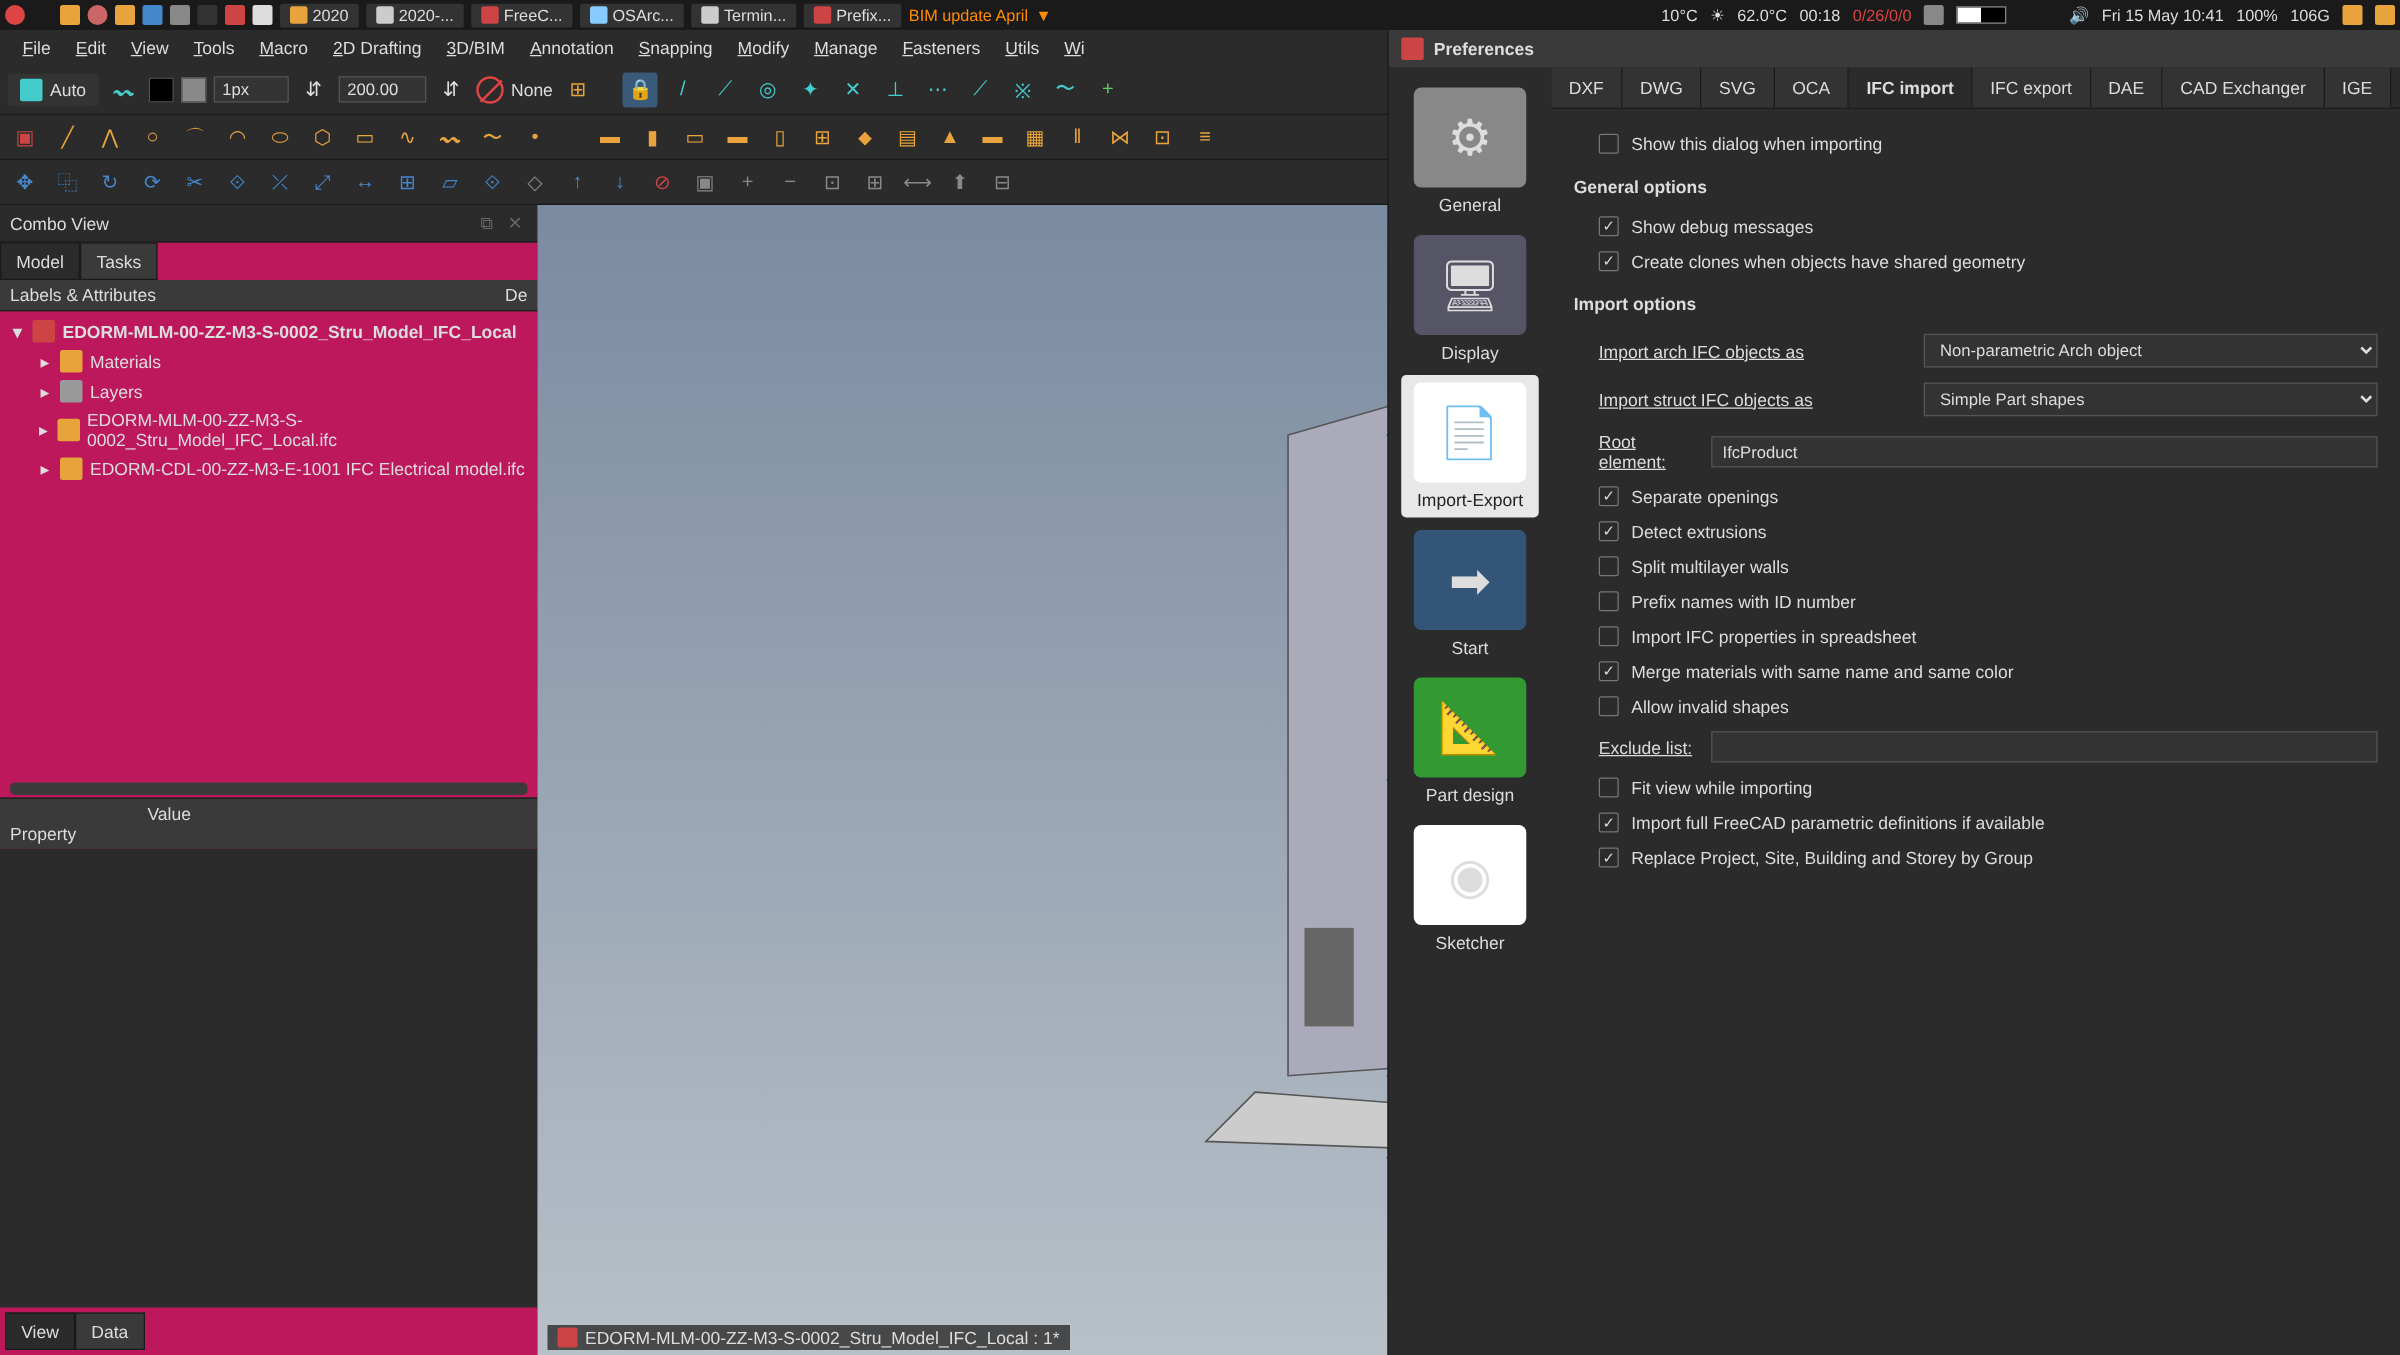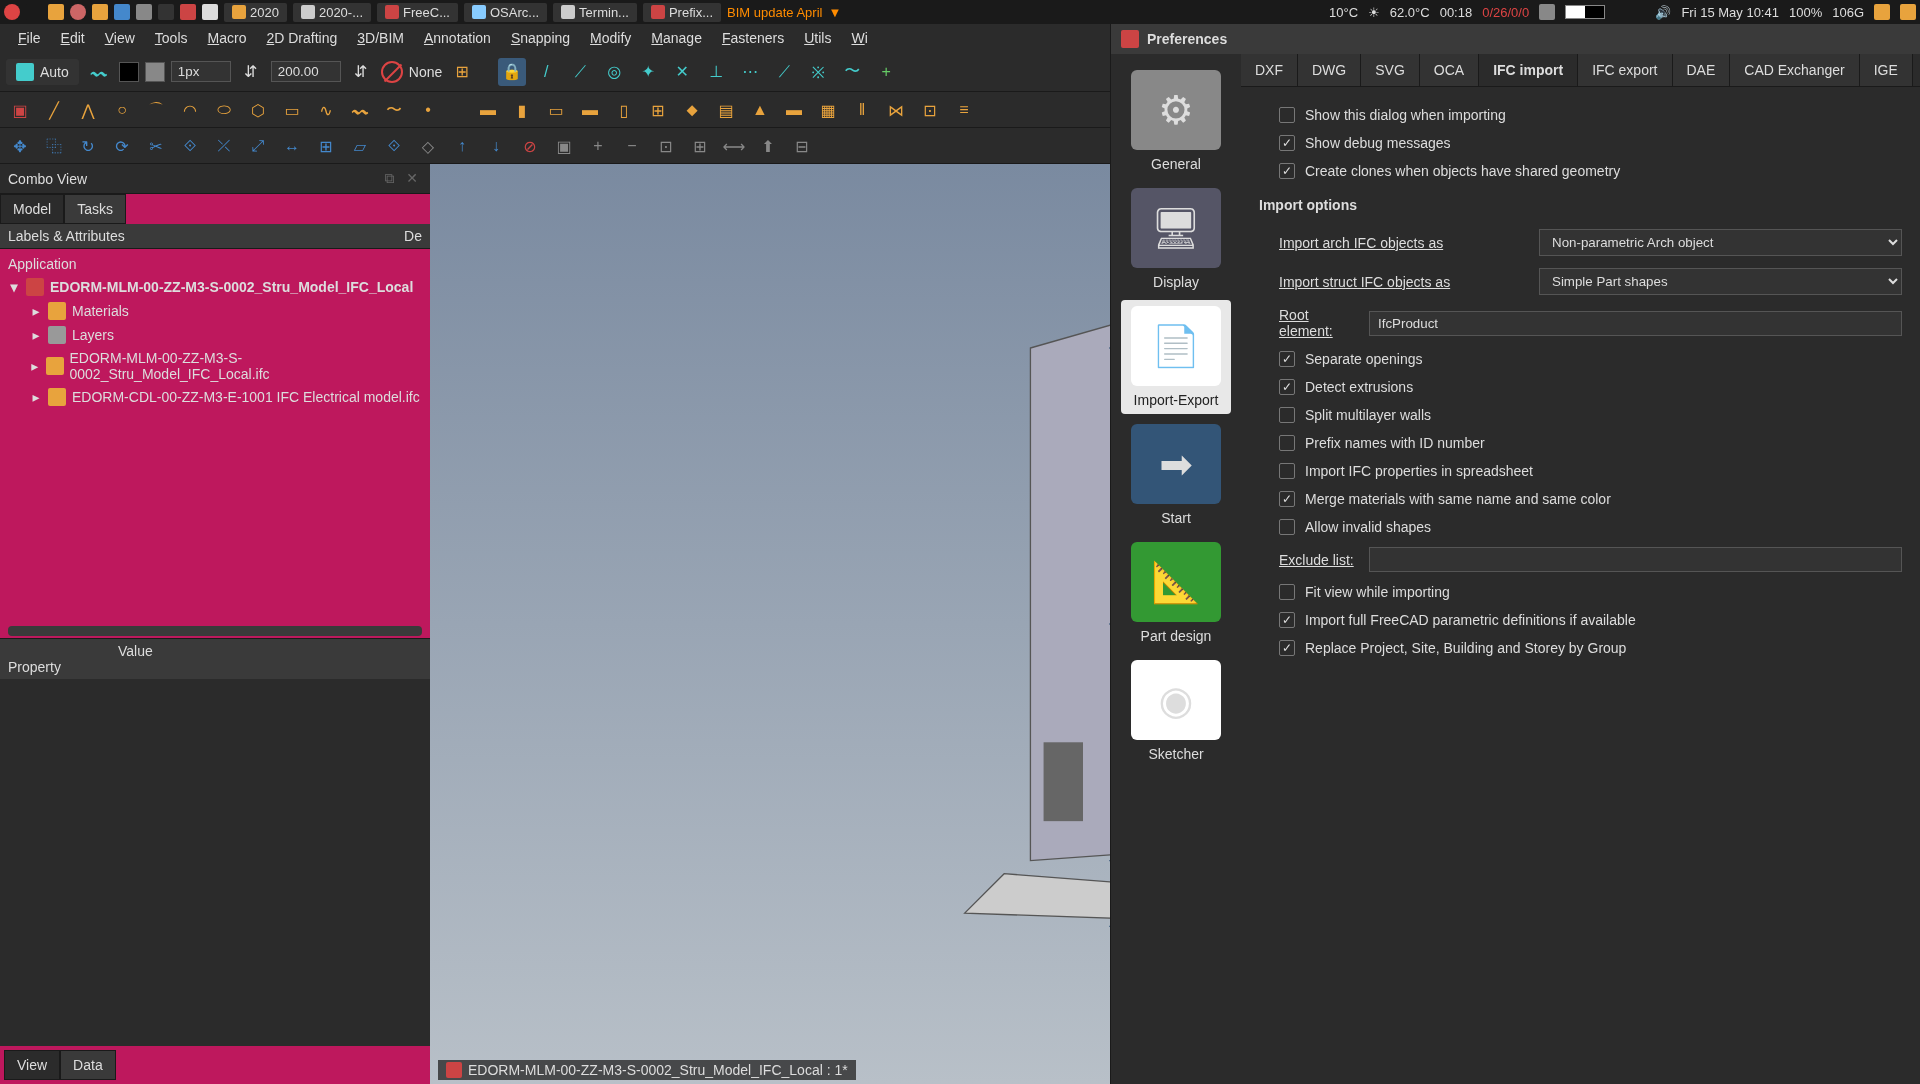--- a/index.html
+++ b/index.html
@@ -256,23 +256,20 @@
     </div>
     <div class="tabs">
       <div class="tab active">Model</div>
       <div class="tab">Tasks</div>
     </div>
     <div class="tree-head">
       <span>Labels &amp; Attributes</span>
       <span>De</span>
     </div>
     <div class="tree">
-      <div class="tree-row">
-        <span>Application</span>
-      </div>
       <div class="tree-row bold">
         <span class="tree-arrow">▾</span>
         <span class="tree-icon" style="background:#c44"></span>
         <span>EDORM-MLM-00-ZZ-M3-S-0002_Stru_Model_IFC_Local</span>
       </div>
       <div id="tree-children">
           <div class="tree-row">
             <span class="tree-indent"></span>
             <span class="tree-arrow">▸</span>
             <span class="tree-icon" style="background:#e8a33d"></span>
@@ -372,20 +369,21 @@
           <div class="prefs-tab">IFC export</div>
           <div class="prefs-tab">DAE</div>
           <div class="prefs-tab">CAD Exchanger</div>
           <div class="prefs-tab">IGE</div>
         </div>
       <div class="prefs-inner">
         <div class="check-row">
           <span class="checkbox"></span>
           <span>Show this dialog when importing</span>
         </div>
+        <div class="section-title">General options</div>
         <div id="general-checks">
             <div class="check-row">
               <span class="checkbox checked"></span>
               <span>Show debug messages</span>
             </div>
             <div class="check-row">
               <span class="checkbox checked"></span>
               <span>Create clones when objects have shared geometry</span>
             </div>
           </div>

